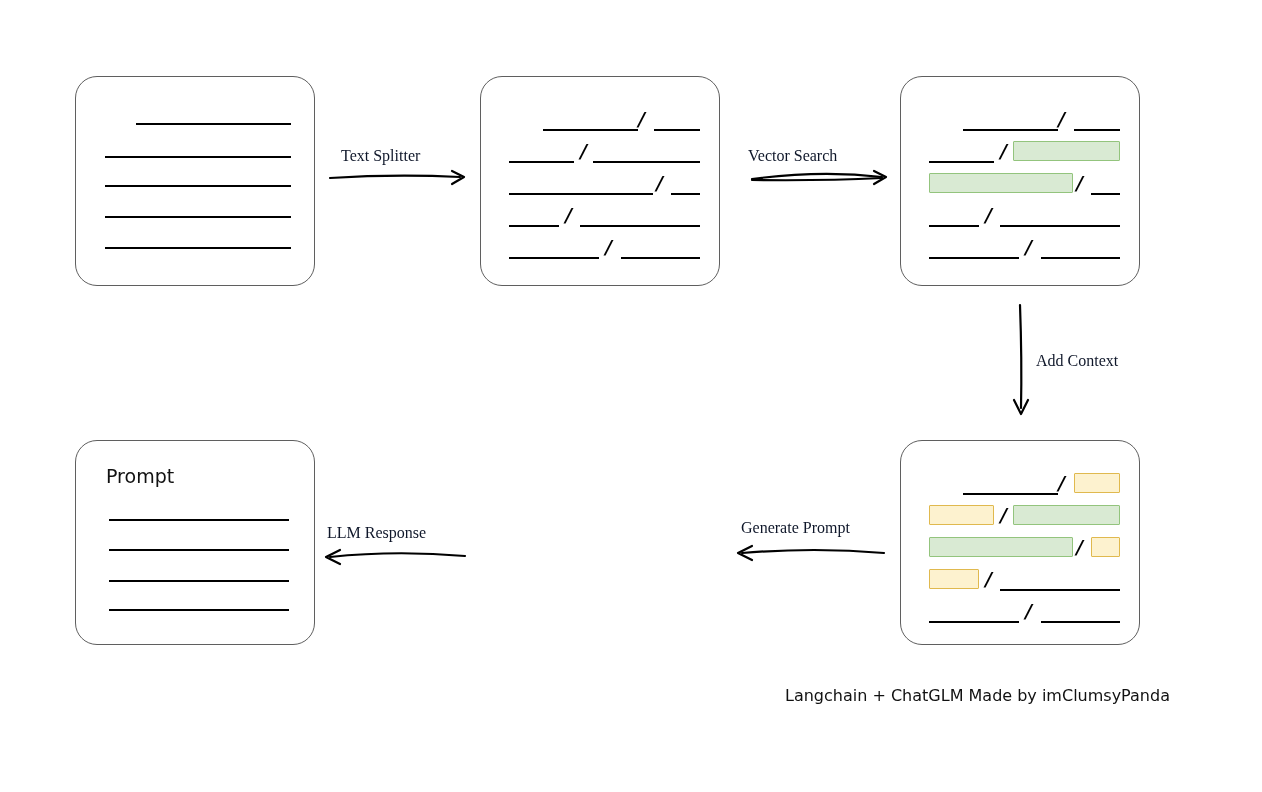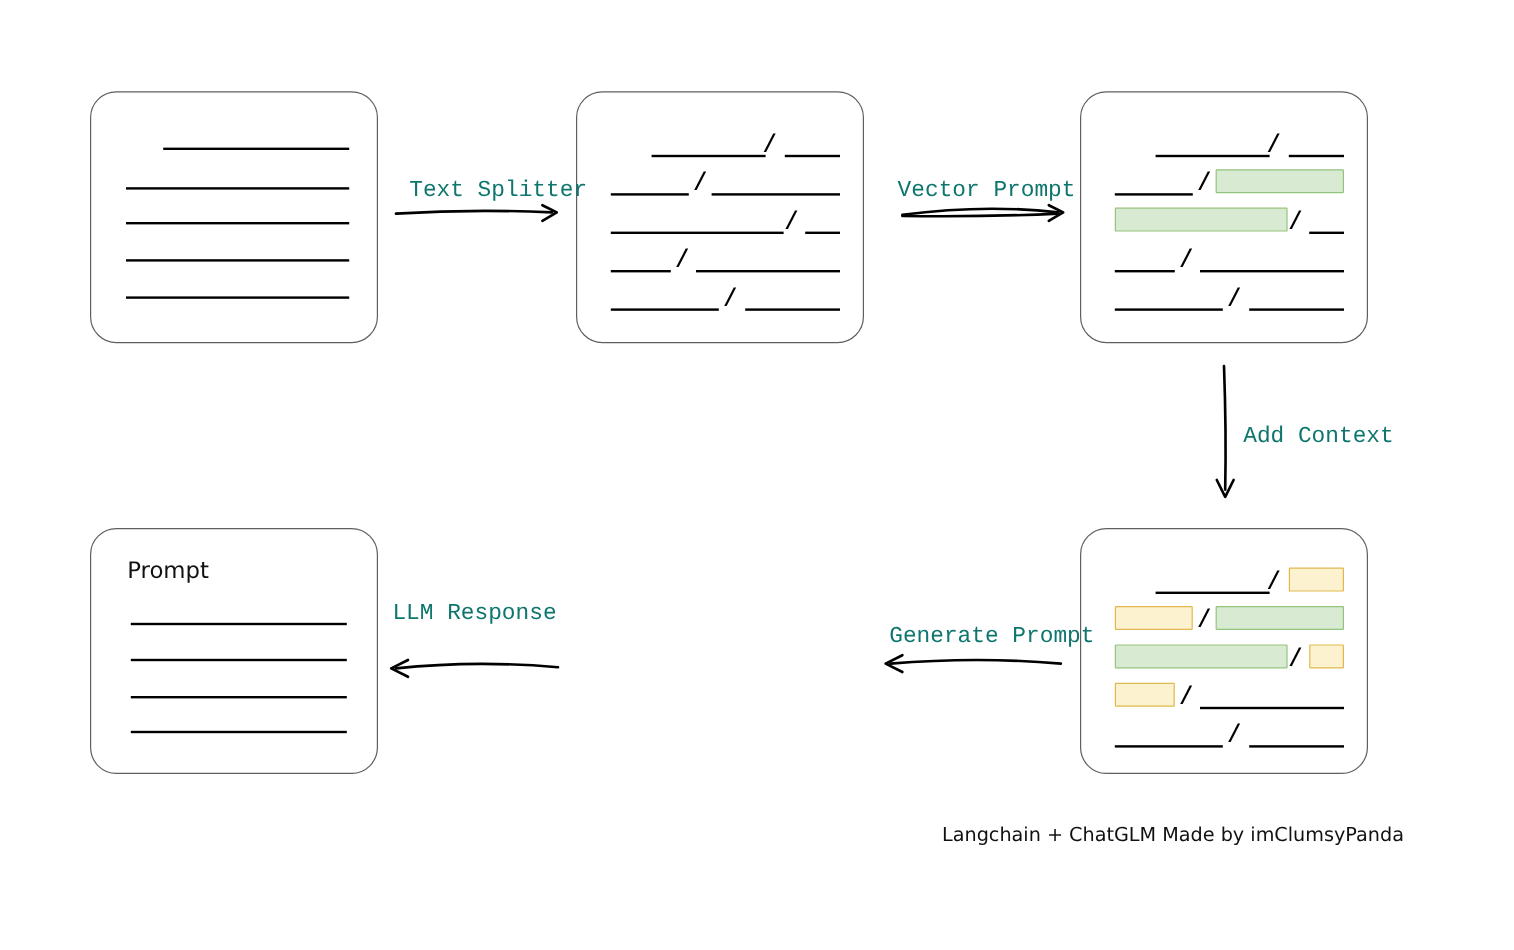--- a/index.html
+++ b/index.html
@@ -63,24 +63,24 @@
     position: absolute;
     font-size: 19px;
     color: #111;
     font-family: "DejaVu Sans", sans-serif;
     white-space: nowrap;
   }
 
   
   .edge-label {
     position: absolute;
-    font-size: 19px;
-    color: #0f766e;
+    font-size: 16px;
+    color: #0f172a;
     white-space: nowrap;
-    font-family: Liberation Mono, monospace;
+    font-family: Liberation Serif, serif;
   }
 
   
   .footer-credit {
     position: absolute;
     font-size: 16px;
     color: #111;
     white-space: nowrap;
     font-family: "DejaVu Sans", sans-serif;
   }
@@ -192,27 +192,27 @@
   <div class="doc-box" style="left:75px; top:440px; width:240px; height:205px;">
     <div class="box-heading" style="left:30px; top:24px;">Prompt</div>
     <div class="rule" style="left:33px; top:78px; width:180px;"></div>
     <div class="rule" style="left:33px; top:108px; width:180px;"></div>
     <div class="rule" style="left:33px; top:139px; width:180px;"></div>
     <div class="rule" style="left:33px; top:168px; width:180px;"></div>
   </div>
 
   <div class="edge-label" style="left:341px; top:147px;">Text Splitter</div>
 
-  <div class="edge-label" style="left:748px; top:147px;">Vector Prompt</div>
+  <div class="edge-label" style="left:748px; top:147px;">Vector Search</div>
 
   <div class="edge-label" style="left:1036px; top:352px;">Add Context</div>
 
   <div class="edge-label" style="left:741px; top:519px;">Generate Prompt</div>
 
-  <div class="edge-label" style="left:327px; top:500px;">LLM Response</div>
+  <div class="edge-label" style="left:327px; top:524px;">LLM Response</div>
 
   <div class="footer-credit" style="left:785px; top:686px;">Langchain + ChatGLM Made by imClumsyPanda</div>
 
   <svg id="arrows" viewBox="0 0 1262 792" width="1262" height="792">
 
     <g>
       <path class="arrow-path" d="M 330 178 Q 395 174 460 177"></path>
       <path class="arrow-head" d="M 452 171 L 464 177 L 452 184"></path>
     </g>
 

